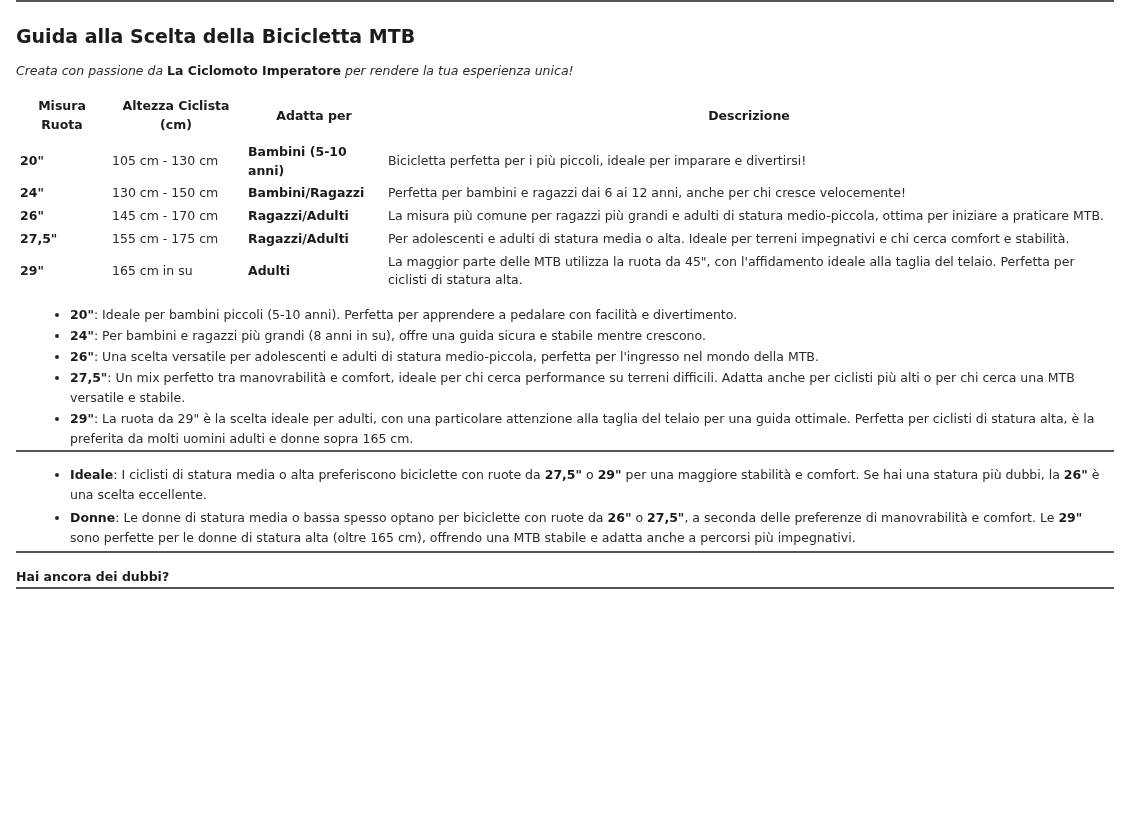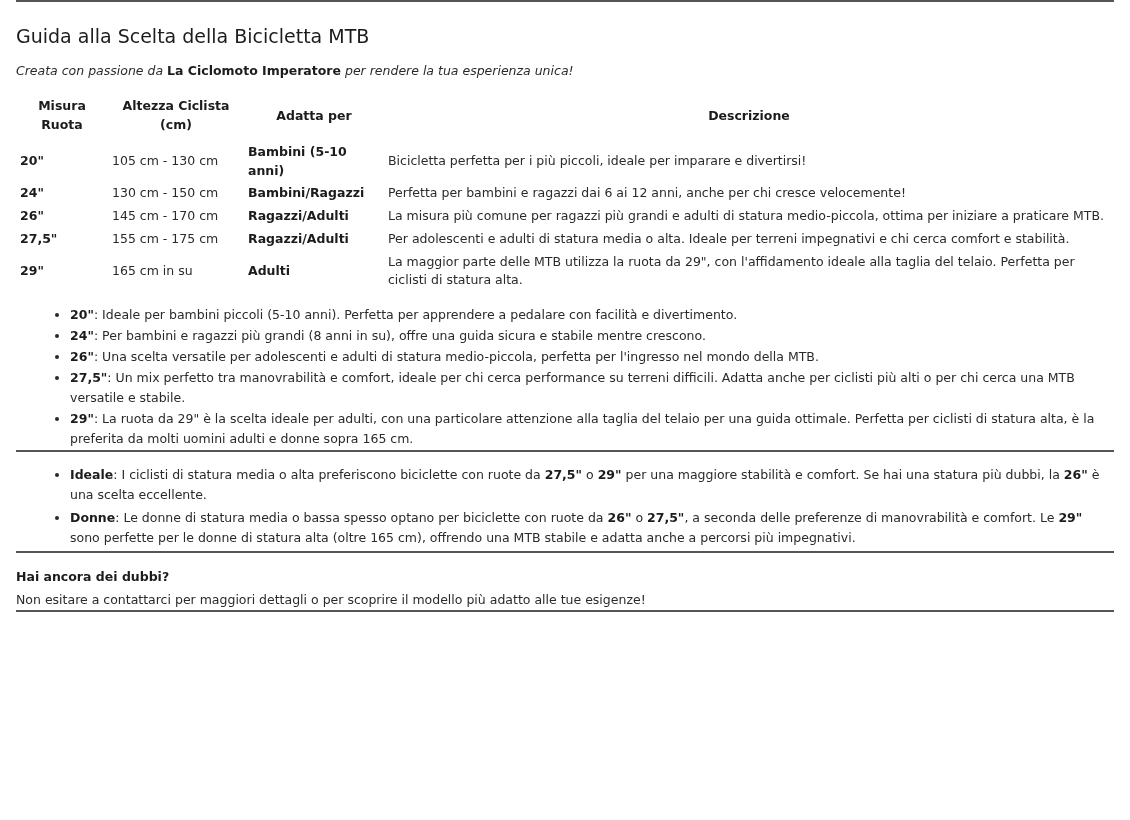--- a/index.html
+++ b/index.html
@@ -33,21 +33,21 @@
   .hr-top    { margin-top: 44px; }
   .hr-mid-1  { margin-top: 14px; }
   .hr-mid-2  { margin-top: 10px; }
   .hr-bottom { margin-top: 16px; }
 
   h1 {
     margin: 22px 0 8px;
     font-size: 19px;
     line-height: 1.3;
     color: var(--heading);
-    font-weight: 400;
+    font-weight: 700;
   }
   .subtitle {
     margin: 13px 0 0;
     line-height: 1.5;
   }
   h2 {
     margin: 20px 0 0;
     font-size: 16px;
     color: var(--heading);
     font-weight: 700;
@@ -152,21 +152,21 @@
           <td class="cell-misura">27,5"</td>
           <td class="cell-altezza">155 cm - 175 cm</td>
           <td class="cell-adatta">Ragazzi/Adulti</td>
           <td class="cell-descrizione">Per adolescenti e adulti di statura media o alta. Ideale per terreni impegnativi e chi cerca comfort e stabilità.</td>
         </tr>
 
         <tr>
           <td class="cell-misura">29"</td>
           <td class="cell-altezza">165 cm in su</td>
           <td class="cell-adatta">Adulti</td>
-          <td class="cell-descrizione">La maggior parte delle MTB utilizza la ruota da 29", con l'affidamento ideale alla taglia del telaio. Perfetta per ciclisti di statura alta.</td>
+          <td class="cell-descrizione">La maggior parte delle MTB utilizza la ruota da 45", con l'affidamento ideale alla taglia del telaio. Perfetta per ciclisti di statura alta.</td>
         </tr>
       </tbody>
   </table>
 
 
   <ul class="doc-list details">
 
       <li><span class="b">20"</span><span>: Ideale per bambini piccoli (5-10 anni). Perfetta per apprendere a pedalare con facilità e divertimento.</span></li>
 
       <li><span class="b">24"</span><span>: Per bambini e ragazzi più grandi (8 anni in su), offre una guida sicura e stabile mentre crescono.</span></li>
@@ -184,17 +184,16 @@
   <ul class="doc-list advice">
 
       <li><span class="b">Ideale</span><span>: I ciclisti di statura media o alta preferiscono biciclette con ruote da </span><span class="b">27,5"</span><span> o </span><span class="b">29"</span><span> per una maggiore stabilità e comfort. Se hai una statura più dubbi, la </span><span class="b">26"</span><span> è una scelta eccellente.</span></li>
 
       <li><span class="b">Donne</span><span>: Le donne di statura media o bassa spesso optano per biciclette con ruote da </span><span class="b">26"</span><span> o </span><span class="b">27,5"</span><span>, a seconda delle preferenze di manovrabilità e comfort. Le </span><span class="b">29"</span><span> sono perfette per le donne di statura alta (oltre 165 cm), offrendo una MTB stabile e adatta anche a percorsi più impegnativi.</span></li>
     </ul>
 
   <hr class="rule hr-mid-2">
 
   <p class="footer-question">Hai ancora dei dubbi?</p>
-  <p class="footer-text">Non esitare a contattarci per maggiori dettagli o per scoprire il modello più adatto alle tue esigenze!</p>
 
   <hr class="rule hr-bottom">
 
 </div>
 
 </body></html>

